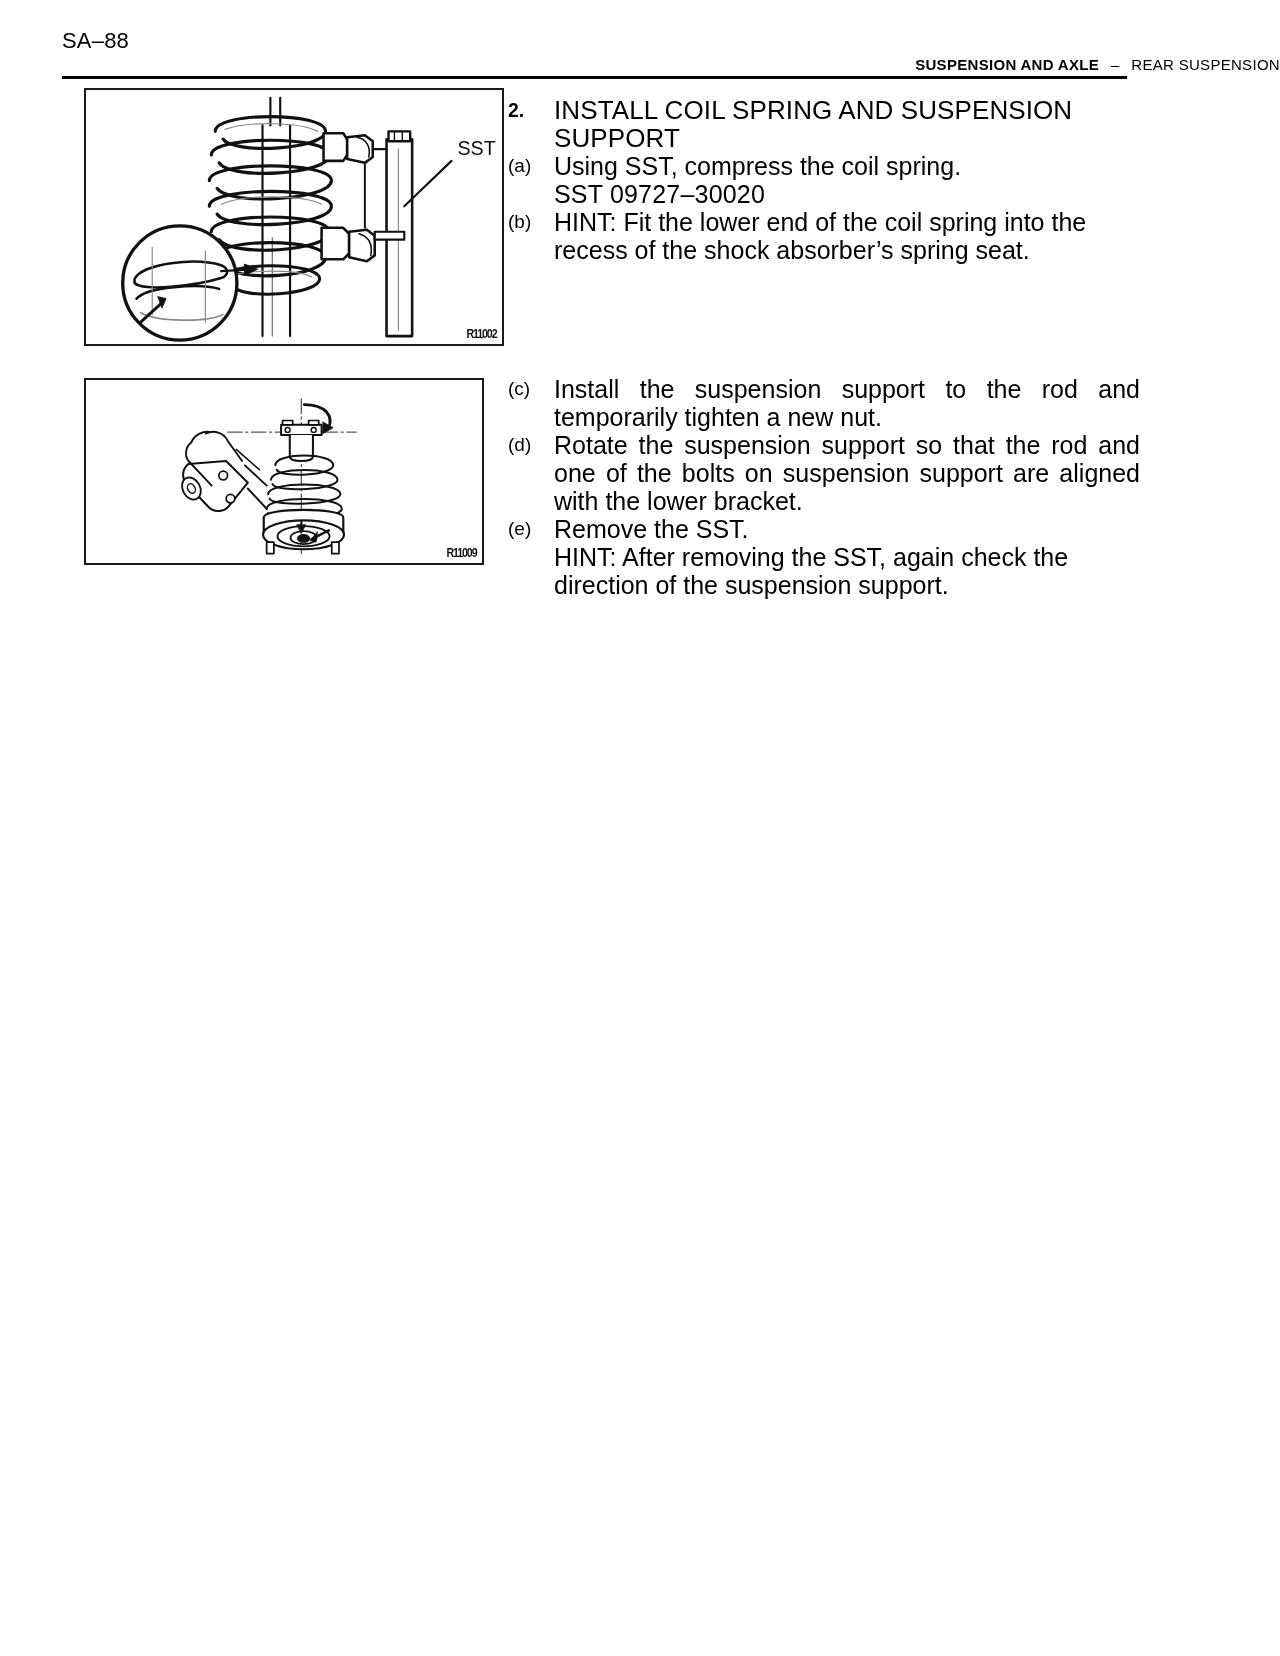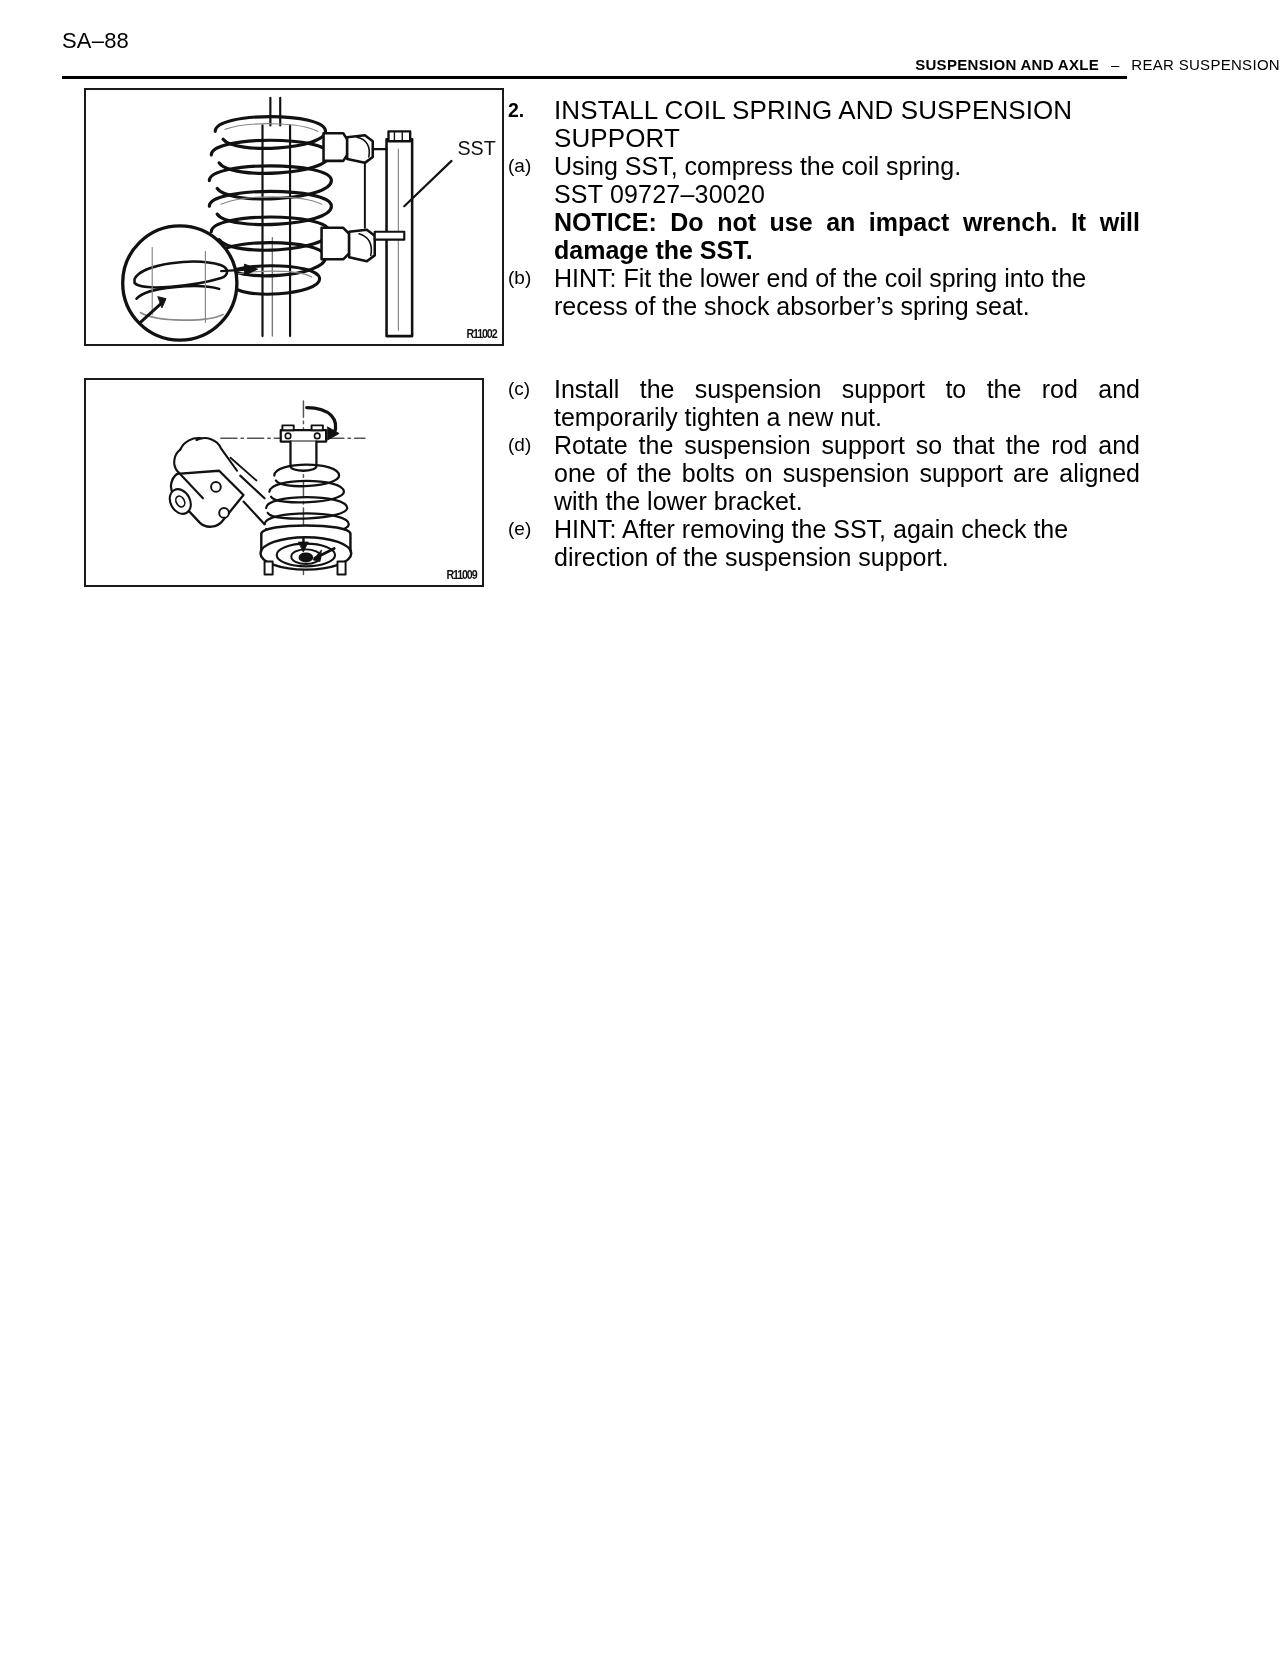--- a/index.html
+++ b/index.html
@@ -70,21 +70,21 @@
   #figure-1 {
     left: 84px;
     top: 88px;
     width: 420px;
     height: 258px;
   }
   #figure-2 {
     left: 84px;
     top: 378px;
     width: 400px;
-    height: 209px;
+    height: 187px;
   }
   .figure svg {
     display: block;
     width: 100%;
     height: 100%;
   }
   .fig-code {
     position: absolute;
     right: 6px;
     bottom: 3px;
@@ -285,21 +285,20 @@
     <div class="item">
       <div class="item-label num">2.</div>
       <div class="item-body heading">INSTALL COIL SPRING AND SUSPENSION SUPPORT</div>
     </div>
 
     <div class="item">
       <div class="item-label">(a)</div>
       <div class="item-body">
         <span class="sub-line">Using SST, compress the coil spring.</span>
         <span class="sst-line">SST  09727–30020</span>
-        <span class="notice">NOTICE: Do not use an impact wrench. It will damage the SST.</span>
       </div>
     </div>
 
     <div class="item">
       <div class="item-label">(b)</div>
       <div class="item-body">
         <span class="sub-line justify">HINT: Fit the lower end of the coil spring into the recess of the shock absorber’s spring seat.</span>
       </div>
     </div>
 
@@ -313,19 +312,20 @@
     </div>
 
     <div class="item">
       <div class="item-label">(d)</div>
       <div class="item-body justify">Rotate the suspension support so that the rod and one of the bolts on suspension support are aligned with the lower bracket.</div>
     </div>
 
     <div class="item">
       <div class="item-label">(e)</div>
       <div class="item-body">
+        <span class="sub-line">Remove the SST.</span>
         <span class="sub-line justify">HINT: After removing the SST, again check the direction of the suspension support.</span>
       </div>
     </div>
 
   </div>
 
 </div>
 
 </body></html>

